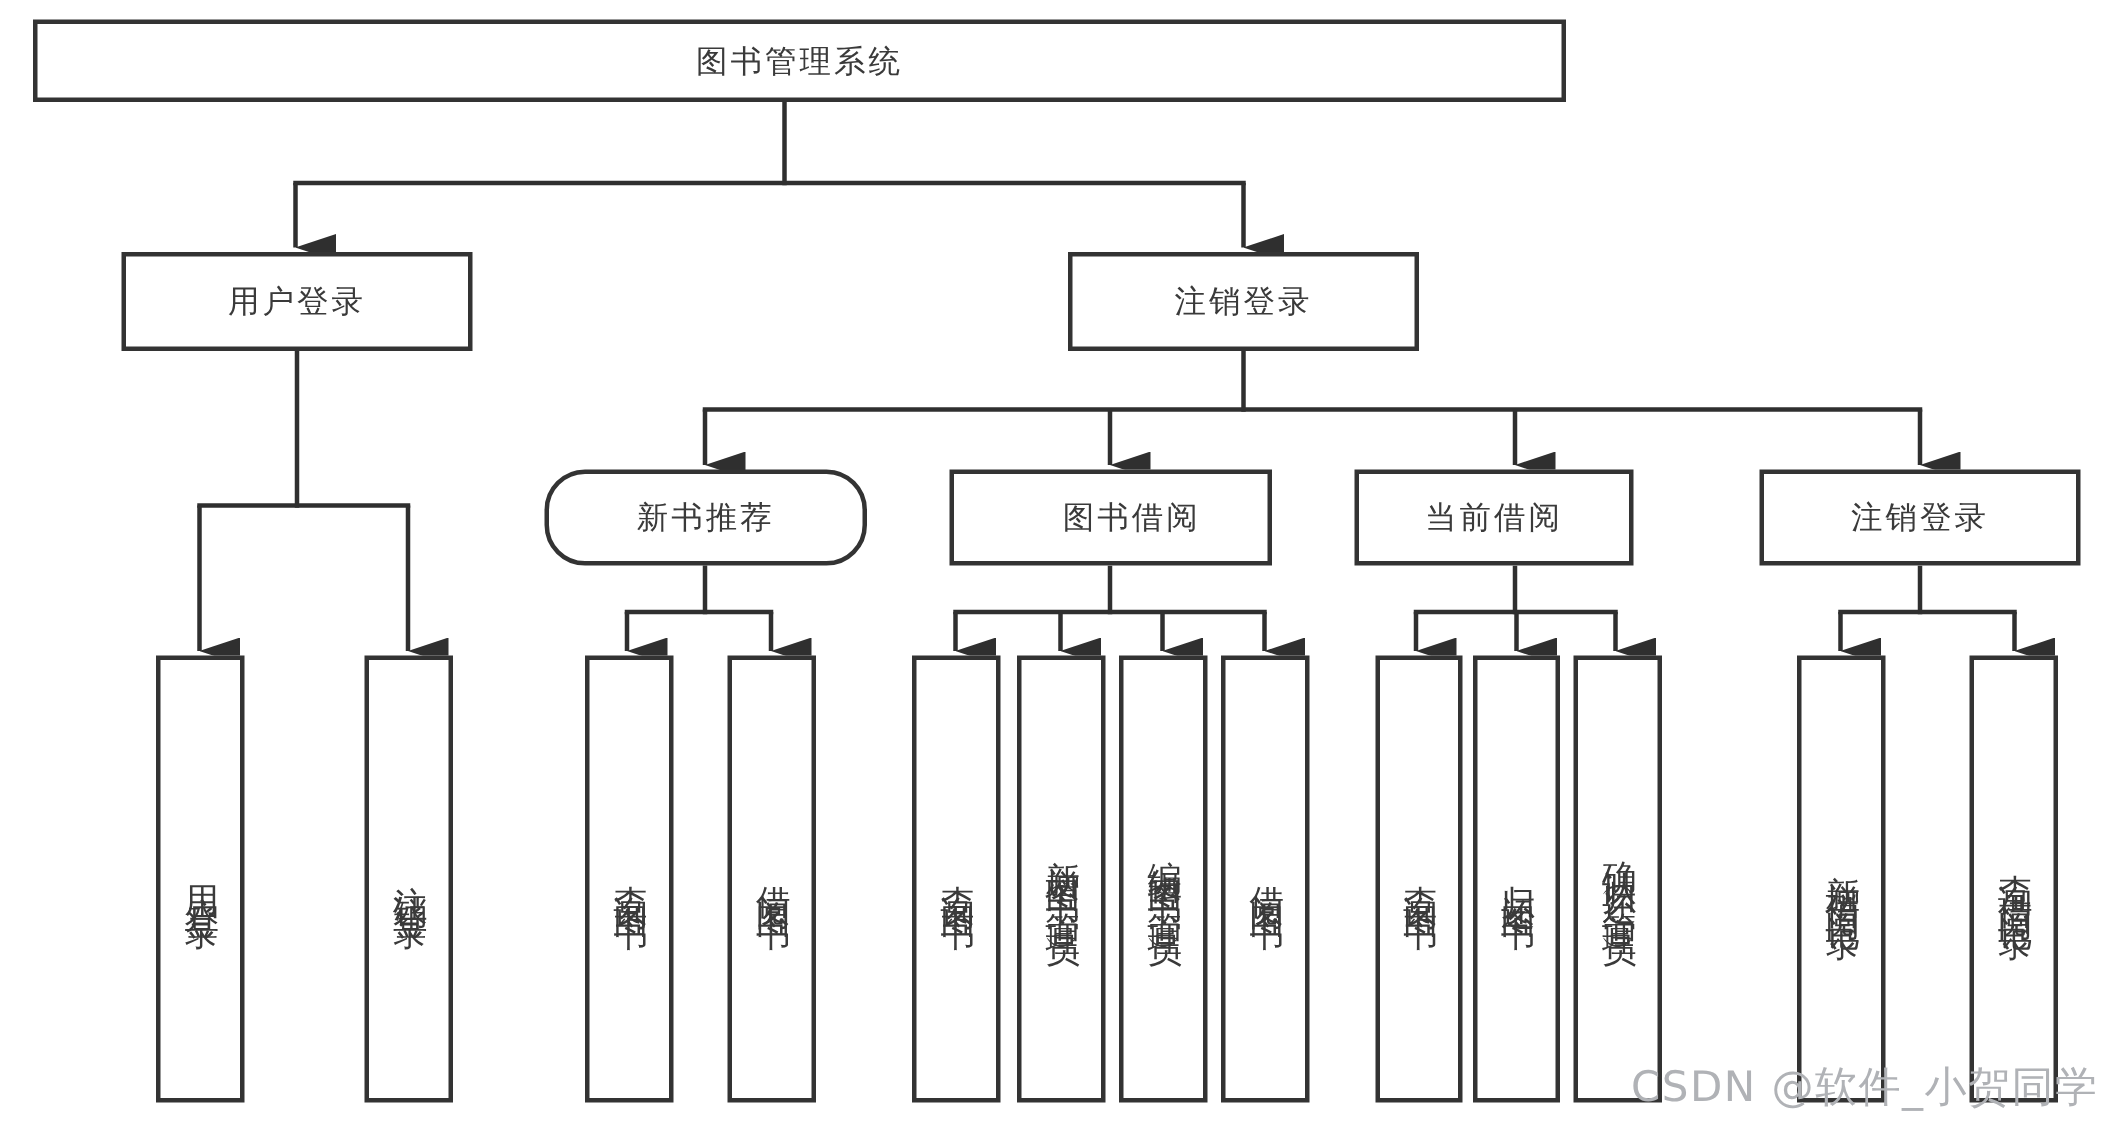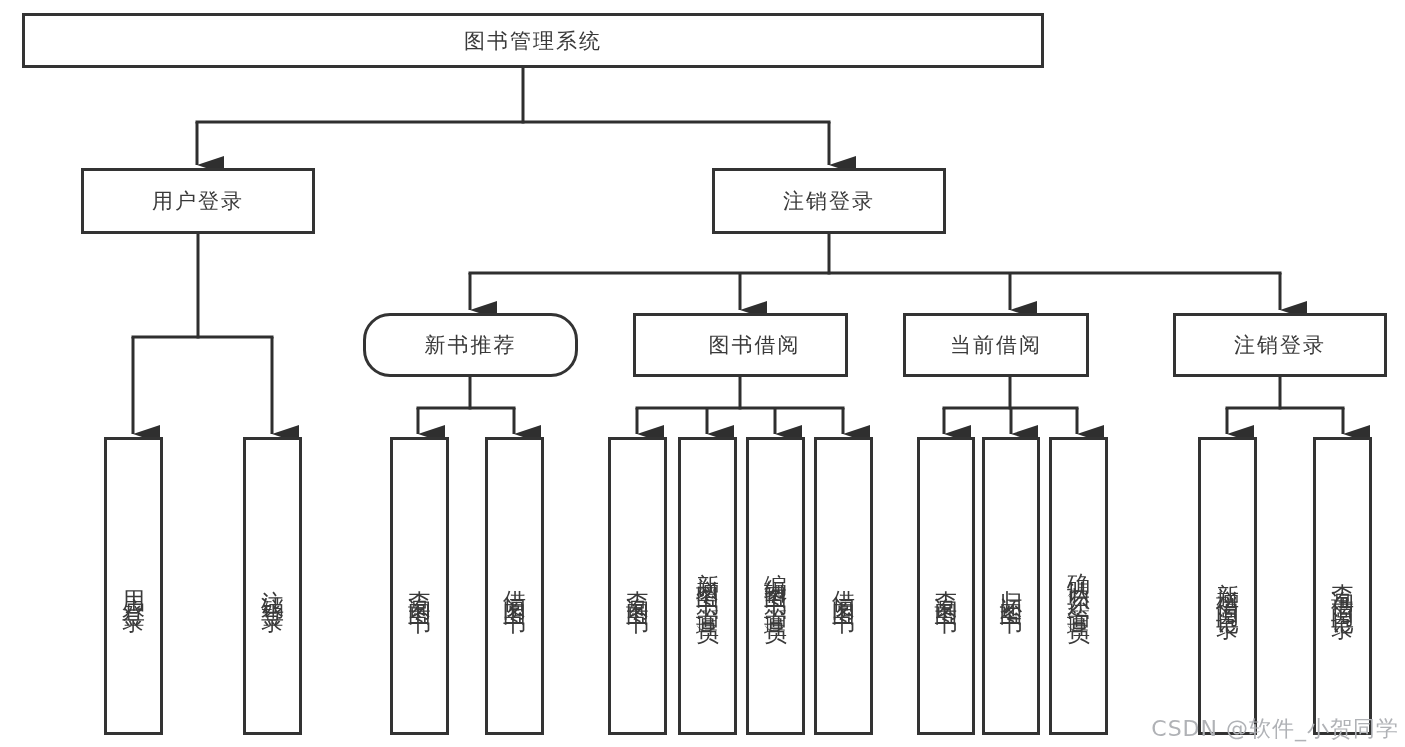--- a/index.html
+++ b/index.html
@@ -36,21 +36,21 @@
     writing-mode: vertical-rl;
     font-size: 23px;
     letter-spacing: 7px;
     color: #3a3a3a;
     line-height: 1;
   }
   .watermark {
     position: absolute;
     right: 6px;
     bottom: 3px;
-    font-size: 22px;
+    font-size: 28px;
     letter-spacing: 1px;
     color: #b0b2b6;
     white-space: nowrap;
     pointer-events: none;
   }
 </style>
 </head>
 <body>
 
 <div class="canvas">

